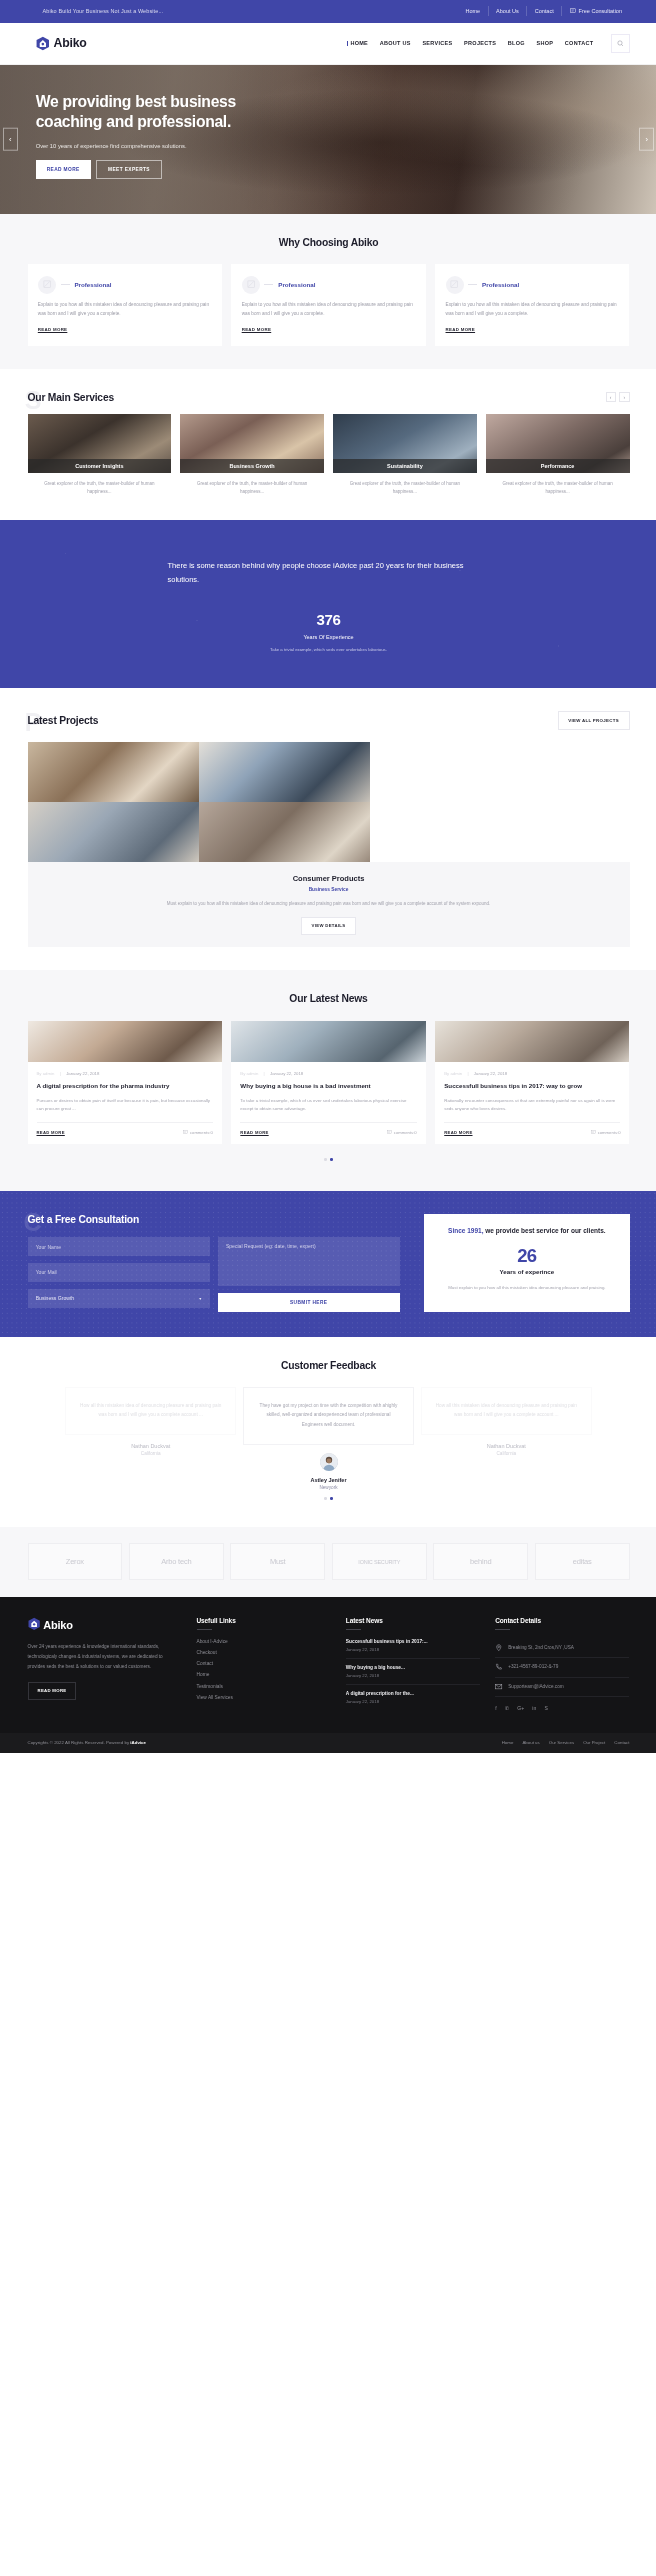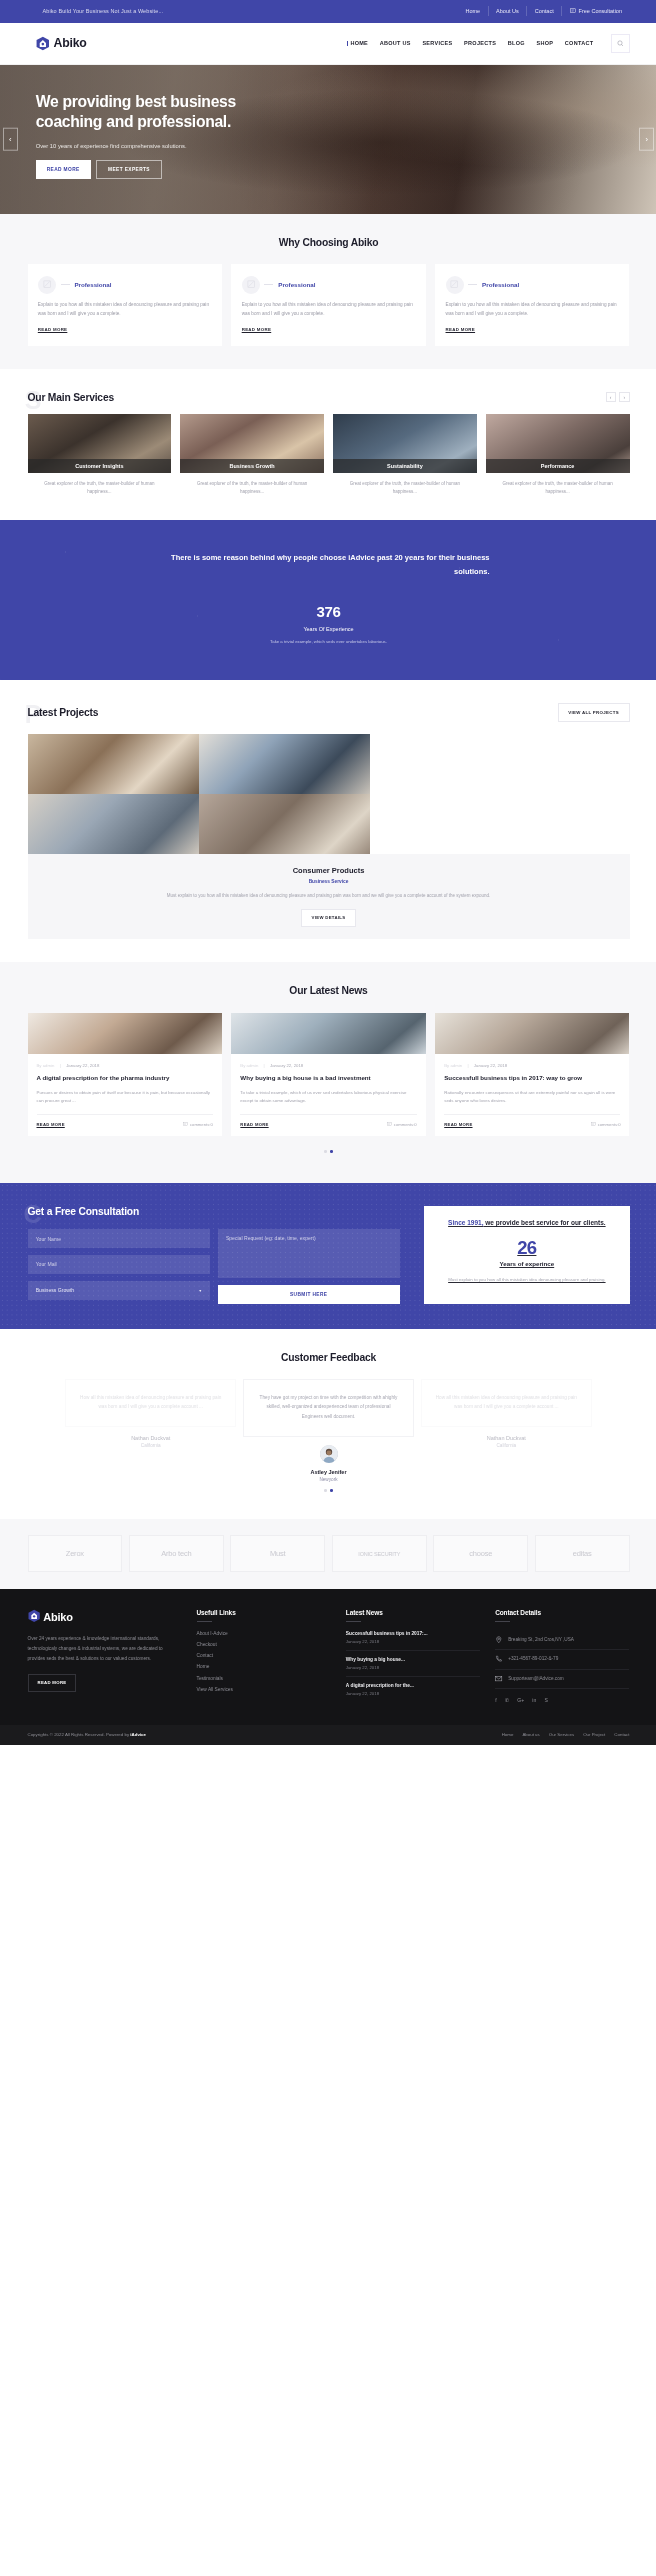--- a/index.html
+++ b/index.html
@@ -143,22 +143,22 @@
     background:
       radial-gradient(circle at 10% 20%, rgba(255,255,255,.35) 0 0.7px, transparent 0.7px),
       radial-gradient(circle at 30% 60%, rgba(255,255,255,.3) 0 0.7px, transparent 0.7px),
       radial-gradient(circle at 70% 30%, rgba(255,255,255,.3) 0 0.7px, transparent 0.7px),
       radial-gradient(circle at 85% 75%, rgba(255,255,255,.3) 0 0.7px, transparent 0.7px),
       linear-gradient(115deg, rgba(255,255,255,.06) 0 0.7px, transparent 0.7px 41px),
       linear-gradient(65deg, rgba(255,255,255,.06) 0 0.7px, transparent 0.7px 55px);
   }
   .counters .wrap { position: relative; z-index: 2; }
   .counters h2 {
-    color: #fff; text-align: right; font-size: 7.5px; font-weight: 700;
-    line-height: 1.85; max-width: 322px; margin: 8px auto 18px;
+    color: #fff; text-align: left; font-size: 7.5px; font-weight: 400;
+    line-height: 1.85; max-width: 322px; margin: 16px auto 18px;
   }
   .counter-row { display: flex; }
   .counter {
     flex: 1; text-align: center; border-left: 0.7px solid rgba(255,255,255,.14);
     padding: 6.8px 9.6px;
   }
   .counter:first-child { border-left: none; }
   .counter .num { font-size: 15px; font-weight: 700; color: #fff; letter-spacing: -0.3px; }
   .counter .lbl { font-size: 5.5px; color: #fff; margin-top: 6.2px; font-weight: 400;}
   .counter .sub { font-size: 4.3px; color: #c6c8e8; line-height: 1.9; margin-top: 5.5px; }
@@ -222,21 +222,21 @@
     font-family:"Liberation Sans", sans-serif;
   }
   .fld::placeholder { color: #d2d2ea; }
   .fld.area { height: 49px; padding-top: 6.2px; resize:none; }
   .fld.sel { display:flex; align-items:center; justify-content:space-between; cursor:pointer;}
   .btn-submit {
     background:#fff; color:#3b41a5; font-size:4.8px; font-weight:700; letter-spacing:0.4px;
     height: 19px; border:none; cursor:pointer; width: 100%;
   }
   .consult-right {
-    flex:1; background:#fff; padding: 12.3px 11px 13.7px; text-align:center; position:relative; overflow:hidden;text-decoration:underline;
+    flex:1; background:#fff; padding: 12.3px 11px 13.7px; text-align:center; position:relative; overflow:hidden;
   }
   .consult-right h3 { font-size: 6.5px; font-weight:700; color:#1d1d2b; line-height:1.6; }
   .consult-right h3 em { font-style:normal; color:#4046a8; }
   .cr-num { font-size: 18.5px; font-weight:700; color:#4046a8; margin-top: 8.2px; letter-spacing:-0.7px;}
   .cr-lbl { font-size: 6.2px; font-weight:700; color:#1d1d2b; margin-top: 1.4px;}
   .cr-txt { font-size: 4.4px; line-height:2; color:#a4a4af; margin-top: 9px;}
 
   
   .fb { padding: 23px 0 27px; background:#fff;}
   .fb-row { display:flex; align-items:flex-start; justify-content:center; gap: 6.8px; margin-top: 4.1px;}
@@ -669,21 +669,21 @@
     </div>
   </div>
 </div>
 
 <div class="clients">
   <div class="wrap">
     <div class="client-box">Zerox</div>
     <div class="client-box">Arbo tech</div>
     <div class="client-box">Must</div>
     <div class="client-box" style="font-size:5.5px;">IONIC SECURITY</div>
-    <div class="client-box">choose</div>
+    <div class="client-box">behind</div>
     <div class="client-box">editas</div>
   </div>
 </div>
 
 <div class="footer">
   <div class="wrap">
     <div class="f-col1">
       <div class="f-brand">
         <span>
           <svg width="12.3" height="13.7" viewBox="0 0 24 26">

